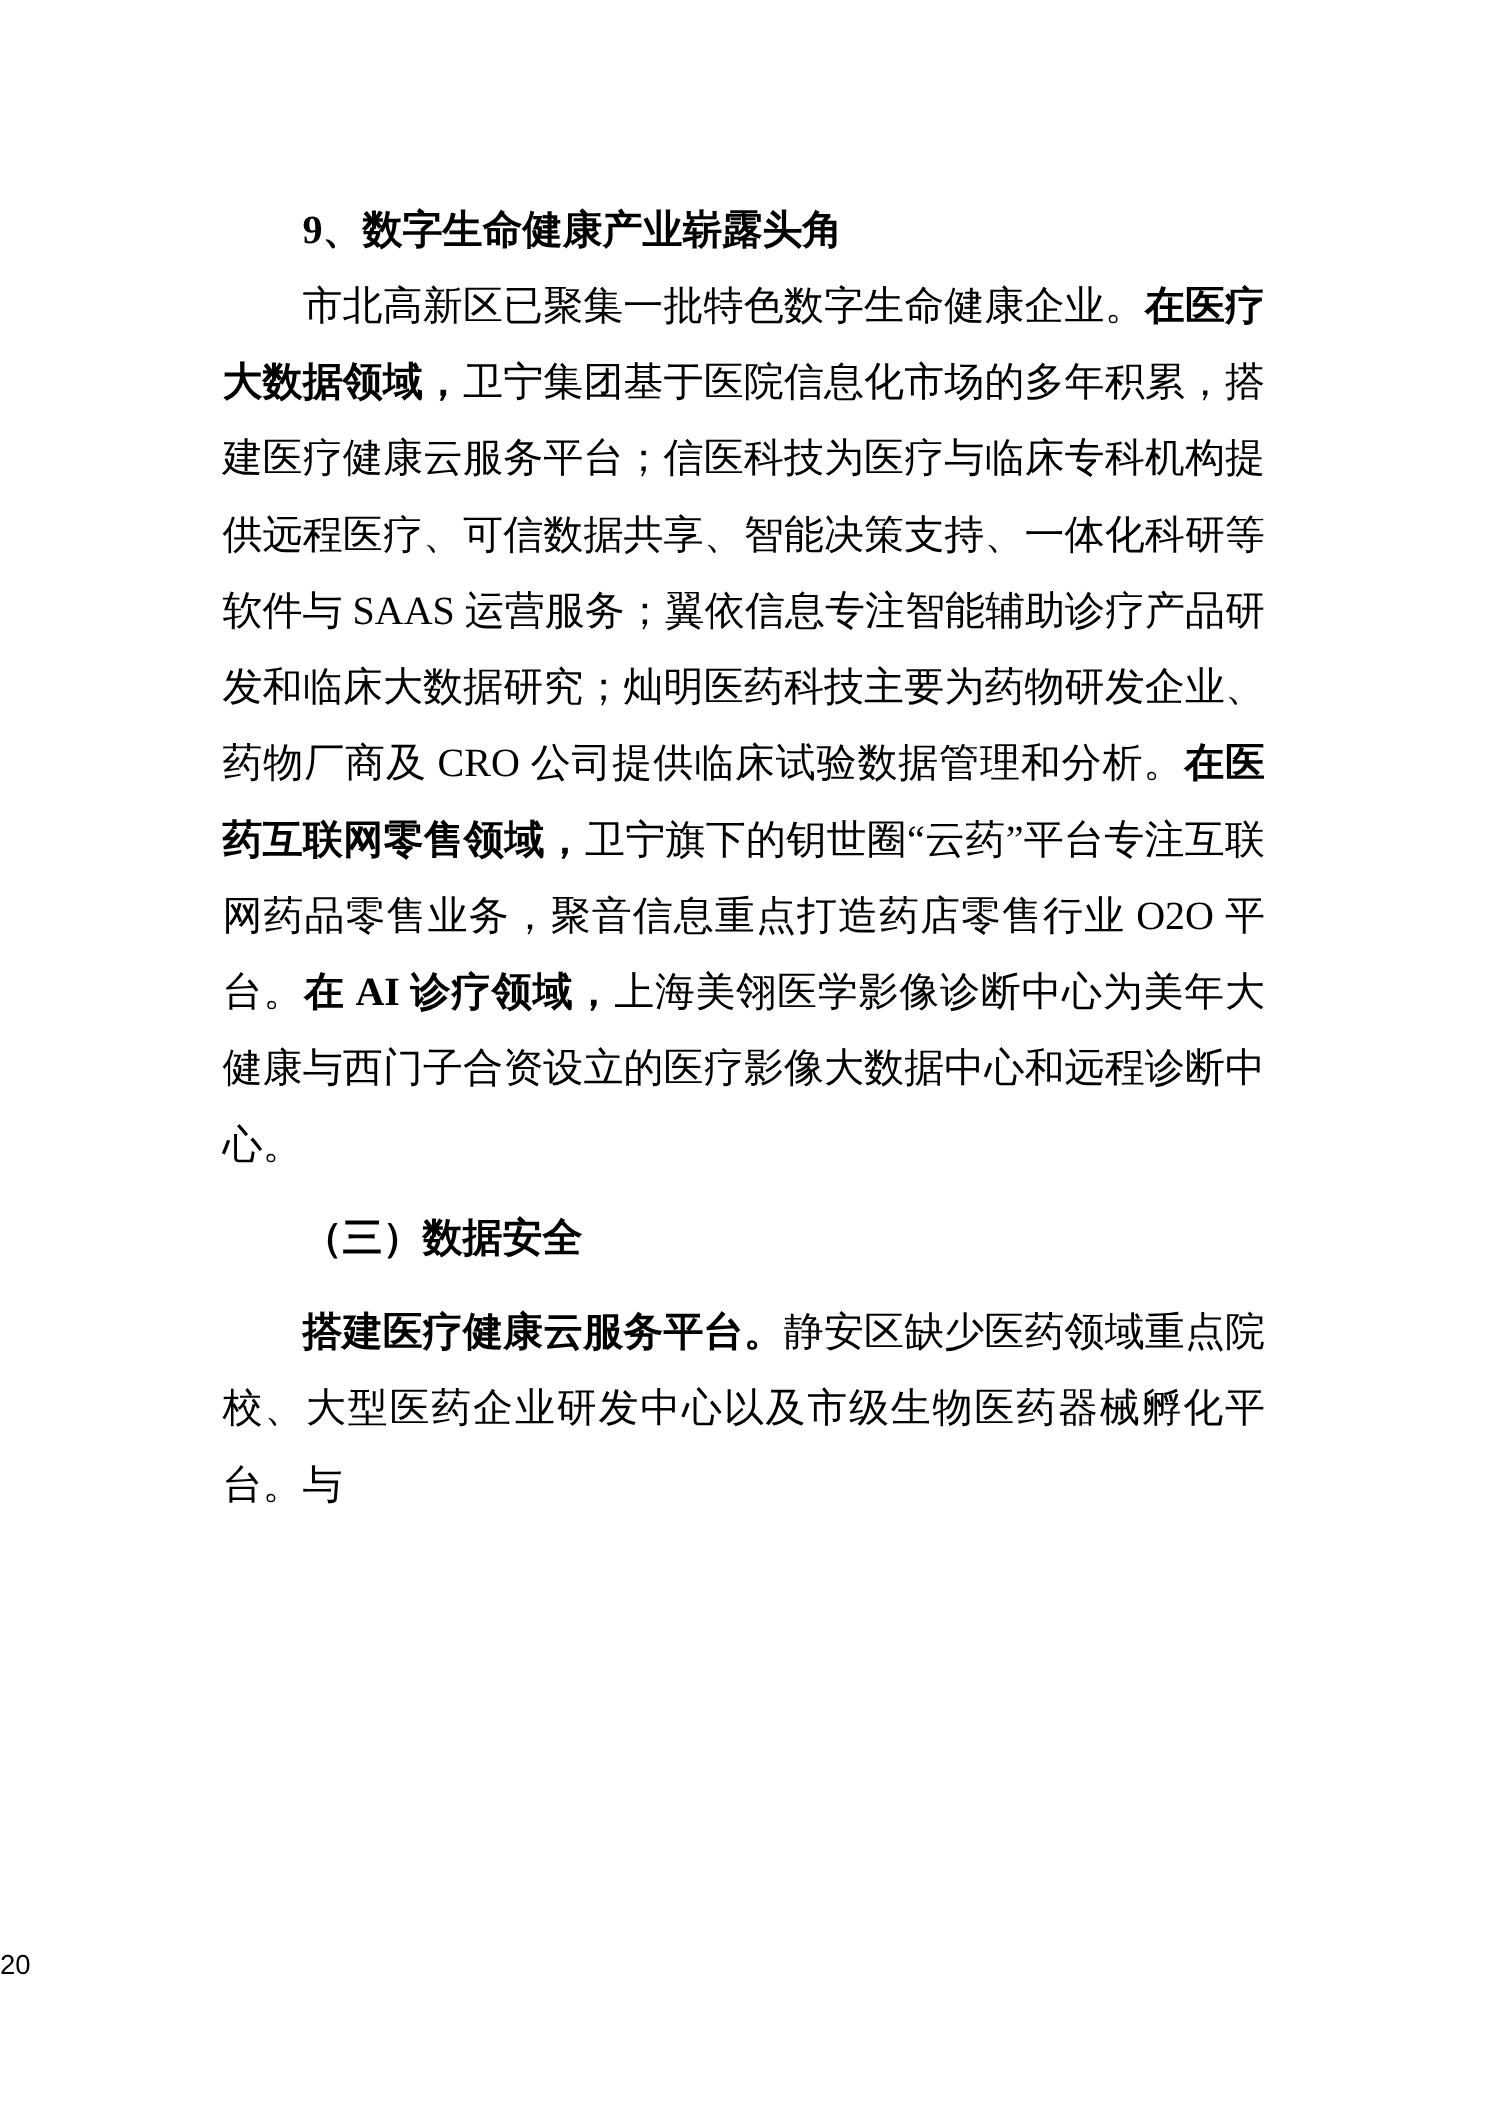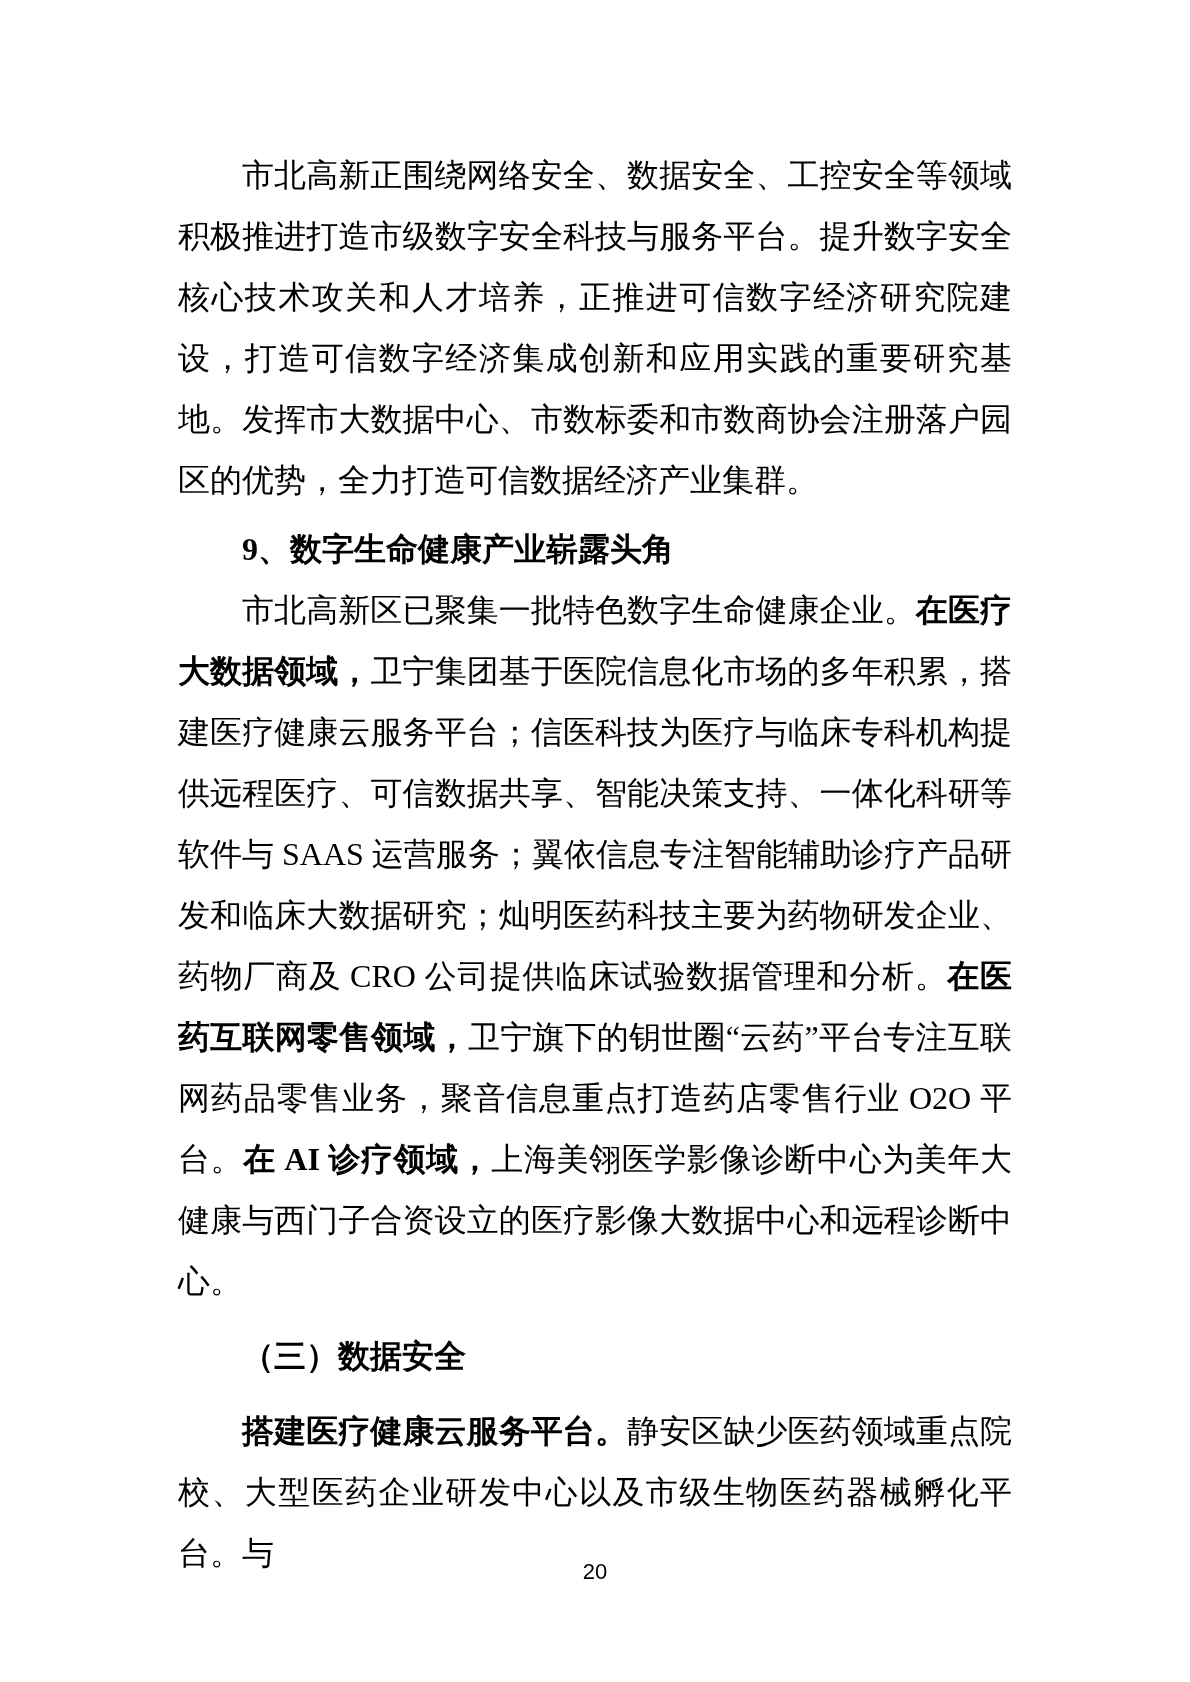--- a/index.html
+++ b/index.html
@@ -37,31 +37,29 @@
     margin-bottom: 14px;
   }
   .run.bold {
     font-weight: bold;
   }
   .page-footer {
     position: absolute;
     top: 1558px;
     left: 0;
     width: 1190px;
-    text-align: center;
     font-size: 22px;
     line-height: 28px;
     font-family: "Liberation Sans", "DejaVu Sans", sans-serif;
     color: #000000;
   }
 </style>
 </head>
 <body>
 
 <div class="doc-body">
-    <p class="body"><span class="run">市北高新正围绕网络安全、数据安全、工控安全等领域积极推进打造市级数字安全科技与服务平台。提升数字安全核心技术攻关和人才培养，正推进可信数字经济研究院建设，打造可信数字经济集成创新和应用实践的重要研究基地。发挥市大数据中心、市数标委和市数商协会注册落户园区的优势，全力打造可信数据经济产业集群。</span></p>
     <p class="heading"><span class="run bold">9、数字生命健康产业崭露头角</span></p>
     <p class="body"><span class="run">市北高新区已聚集一批特色数字生命健康企业。</span><span class="run bold">在医疗大数据领域，</span><span class="run">卫宁集团基于医院信息化市场的多年积累，搭建医疗健康云服务平台；信医科技为医疗与临床专科机构提供远程医疗、可信数据共享、智能决策支持、一体化科研等软件与 SAAS 运营服务；翼依信息专注智能辅助诊疗产品研发和临床大数据研究；灿明医药科技主要为药物研发企业、药物厂商及 CRO 公司提供临床试验数据管理和分析。</span><span class="run bold">在医药互联网零售领域，</span><span class="run">卫宁旗下的钥世圈“云药”平台专注互联网药品零售业务，聚音信息重点打造药店零售行业 O2O 平台。</span><span class="run bold">在 AI 诊疗领域，</span><span class="run">上海美翎医学影像诊断中心为美年大健康与西门子合资设立的医疗影像大数据中心和远程诊断中心。</span></p>
     <p class="subheading"><span class="run bold">（三）数据安全</span></p>
     <p class="body"><span class="run bold">搭建医疗健康云服务平台。</span><span class="run">静安区缺少医药领域重点院校、大型医药企业研发中心以及市级生物医药器械孵化平台。与</span></p>
   </div>
 
 <div class="page-footer">20</div>
 
 </body></html>

